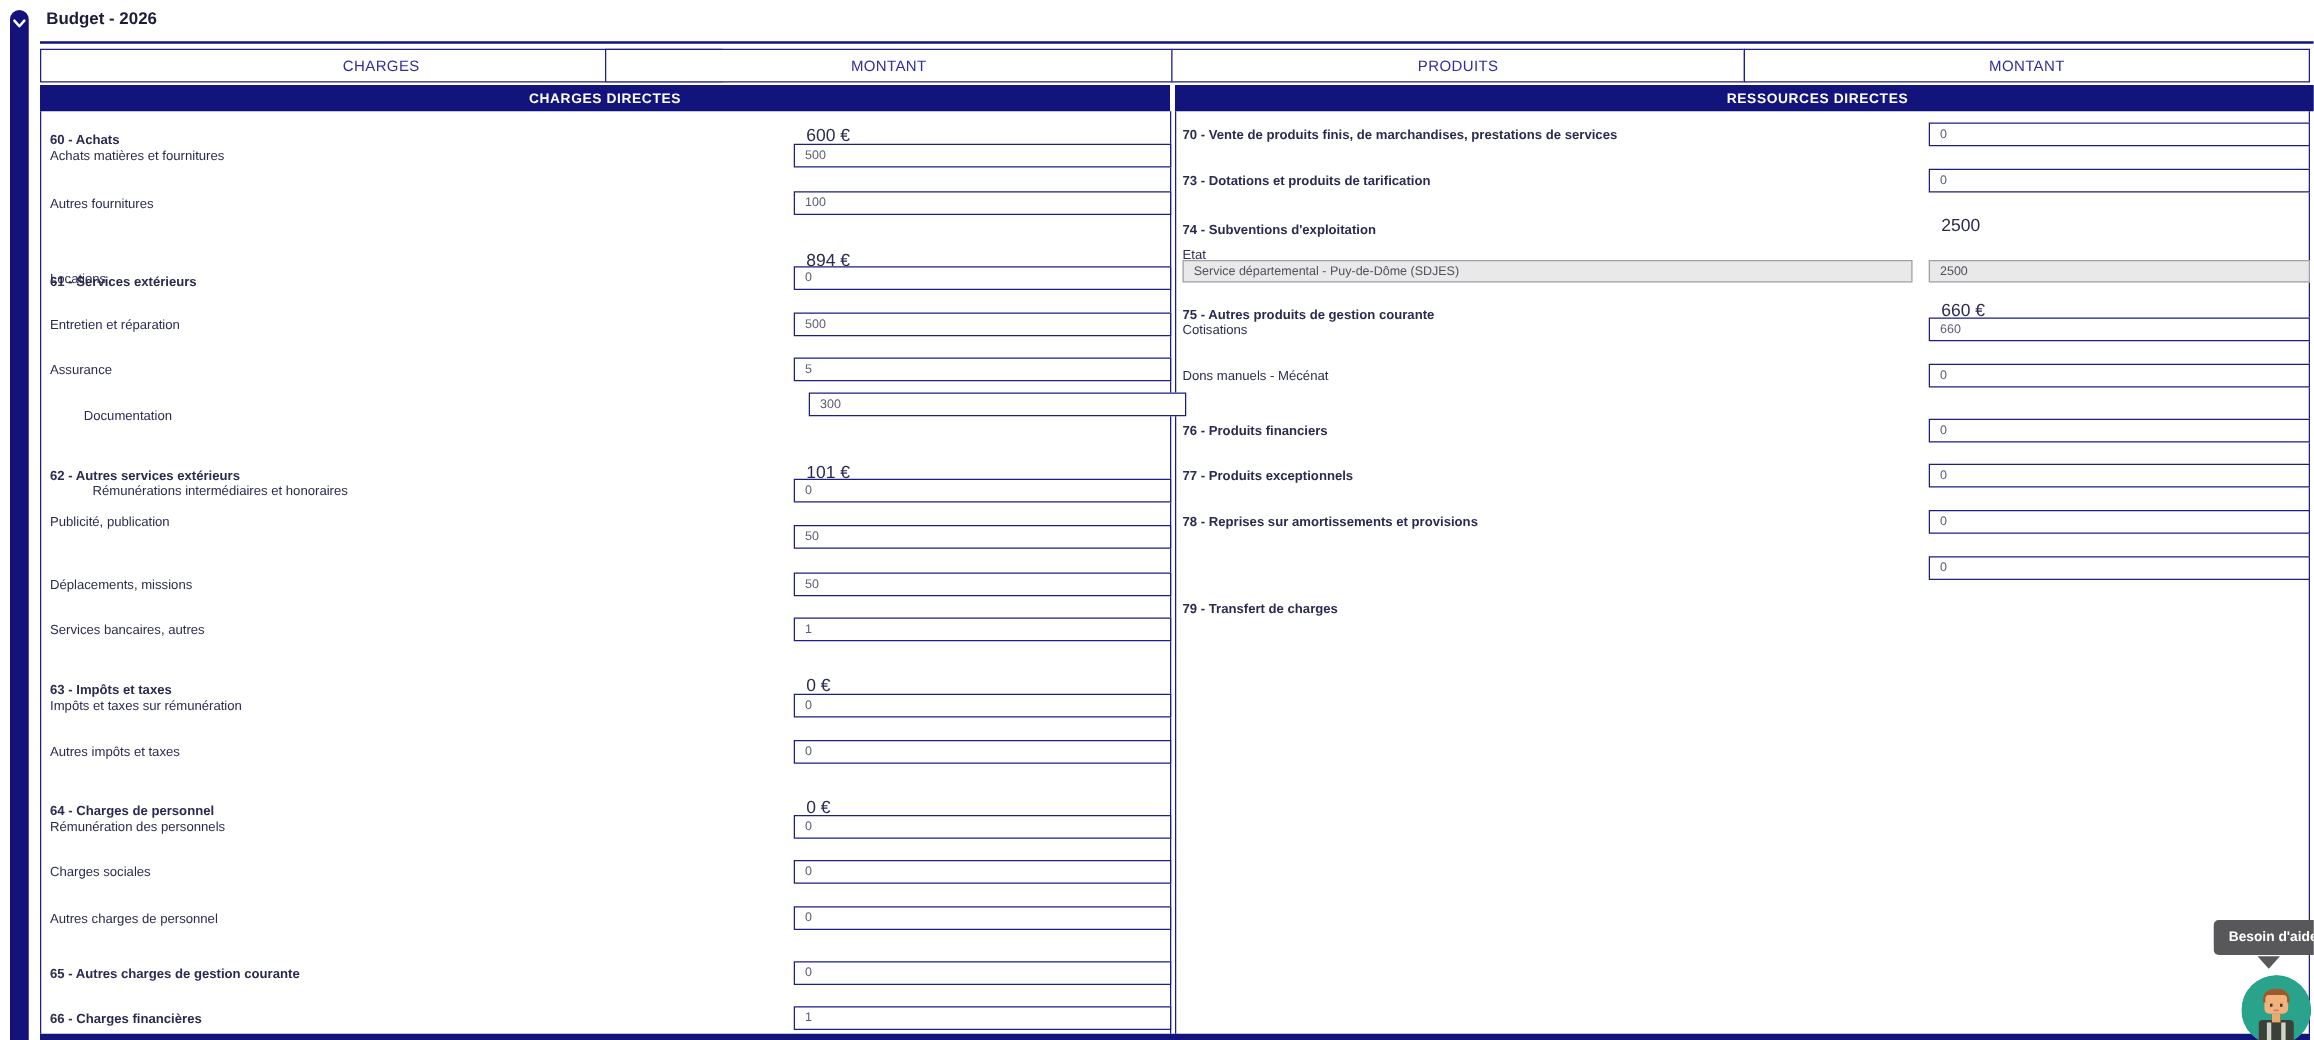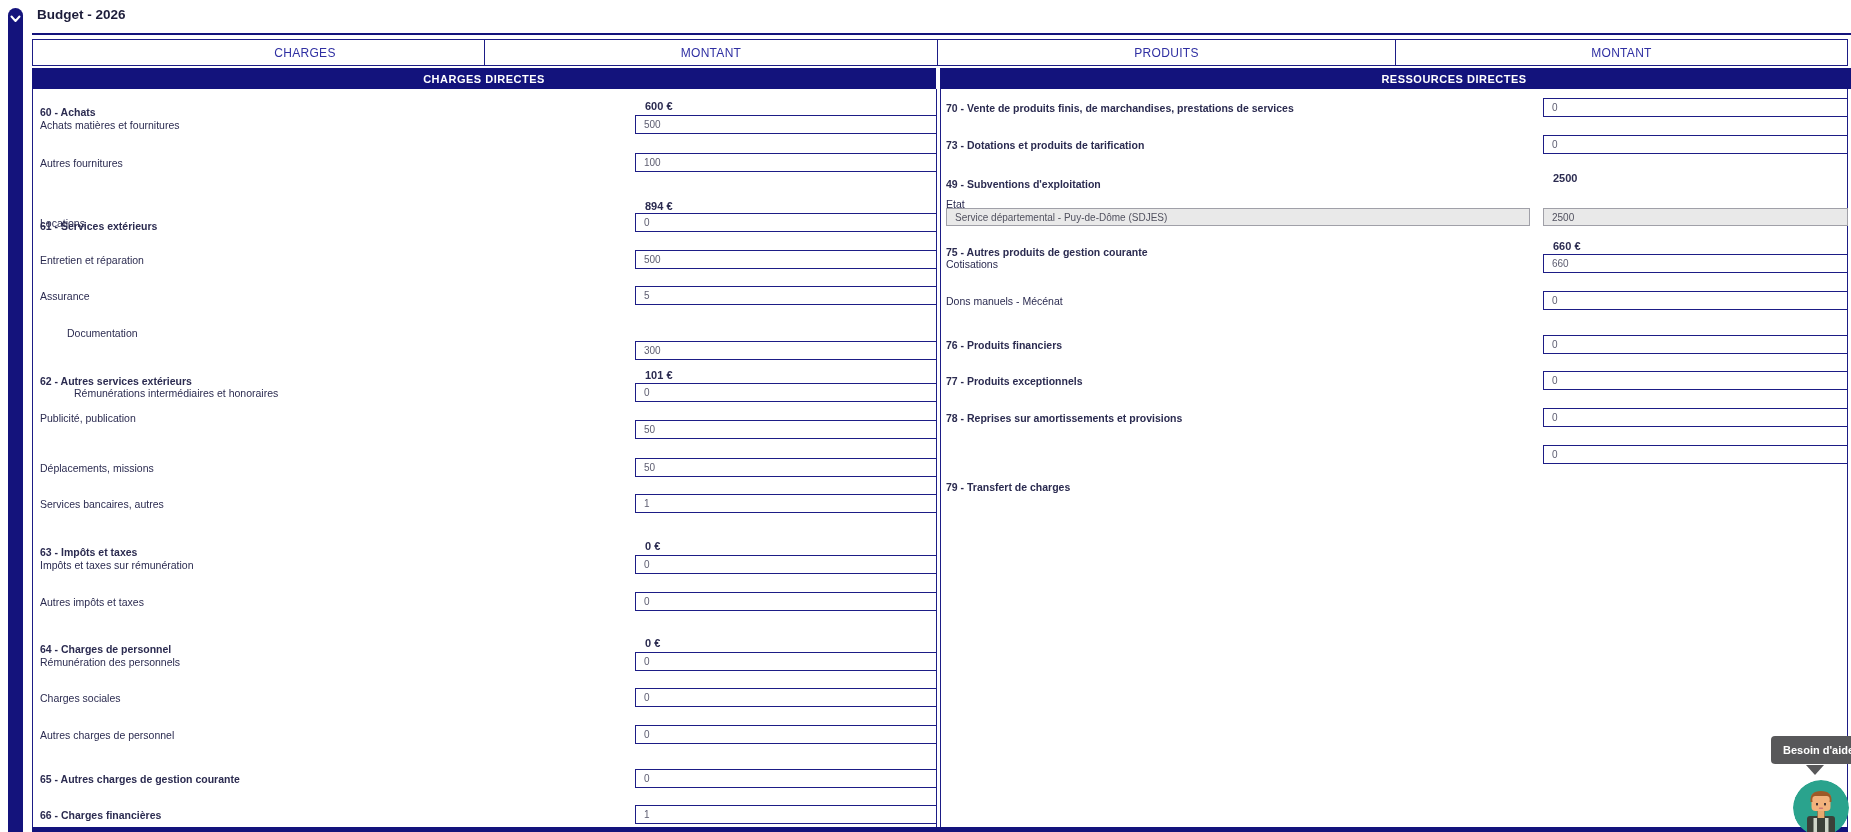--- a/index.html
+++ b/index.html
@@ -20,21 +20,21 @@
          font-size:12px;color:#2f2fa2;letter-spacing:.3px;}
   
   .bar{top:68px;height:21px;background:#13137c;color:#ffffff;font-size:11px;font-weight:bold;
        letter-spacing:.5px;display:flex;align-items:center;justify-content:center;}
   
   .vline{width:1px;top:89px;height:738px;background:#1d1d86;}
   .bottom-bar{left:32px;top:827px;width:1816px;height:5px;background:#13137c;}
   
   .lbl{font-size:10.5px;color:#2b2b50;line-height:12px;white-space:nowrap;}
   .b{font-weight:bold;}
-  .total{font-size:11px;color:#2b2b50;white-space:nowrap;font-weight:bold;}
+  .total{font-size:14px;color:#2b2b50;white-space:nowrap;}
   .inp{height:19px;border:1px solid #1d1d86;box-sizing:border-box;background:#fff;
        font-size:10px;color:#5c5c70;padding:0 8px;font-family:"Liberation Sans",sans-serif;}
   .inp.w-left{width:302px;left:635px;}
   .inp.w-right{width:305px;left:1543px;}
   .inp.gray{background:#e9e9e9;border:1px solid #a0a0a8;color:#51515f;height:18px;}
   .l-lbl{left:40px;}
   .r-lbl{left:946px;}
   .l-total{left:645px;}
   .r-total{left:1553px;}
   
@@ -85,21 +85,21 @@
 <div class="abs lbl l-lbl" style="top:217px;">Locations</div>
 <input class="abs inp w-left" style="top: 213px;" type="text" value="0">
 
 <div class="abs lbl l-lbl" style="top:254px;">Entretien et réparation</div>
 <input class="abs inp w-left" style="top: 250px;" type="text" value="500">
 
 <div class="abs lbl l-lbl" style="top:290px;">Assurance</div>
 <input class="abs inp w-left" style="top: 286px;" type="text" value="5">
 
 <div class="abs lbl l-lbl" style="top:327px;padding-left:27px;">Documentation</div>
-<input class="abs inp w-left" style="top: 341px;" type="text" value="300">
+<input class="abs inp w-left" style="top: 314px; margin-left: 12px;" type="text" value="300">
 
 <div class="abs total l-total" style="top:369px;">101 €</div>
 <div class="abs lbl b l-lbl" style="top:375px;">62 - Autres services extérieurs</div>
 
 <div class="abs lbl l-lbl" style="top:387px;padding-left:34px;">Rémunérations intermédiaires et honoraires</div>
 <input class="abs inp w-left" style="top: 383px;" type="text" value="0">
 
 <div class="abs lbl l-lbl" style="top:412px;text-align:center;">Publicité, publication</div>
 <input class="abs inp w-left" style="top: 420px;" type="text" value="50">
 
@@ -136,21 +136,21 @@
 <div class="abs lbl b l-lbl" style="top:809px;">66 - Charges financières</div>
 <input class="abs inp w-left" style="top: 805px;" type="text" value="1">
 
 <div class="abs lbl b r-lbl" style="top:102px;">70 - Vente de produits finis, de marchandises, prestations de services</div>
 <input class="abs inp w-right" style="top: 98px;" type="text" value="0">
 
 <div class="abs lbl b r-lbl" style="top:139px;">73 - Dotations et produits de tarification</div>
 <input class="abs inp w-right" style="top: 135px;" type="text" value="0">
 
 <div class="abs total r-total" style="top:172px;">2500</div>
-<div class="abs lbl b r-lbl" style="top:178px;">49 - Subventions d'exploitation</div>
+<div class="abs lbl b r-lbl" style="top:178px;">74 - Subventions d'exploitation</div>
 <div class="abs lbl r-lbl" style="top:198px;">Etat</div>
 <input class="abs inp gray" style="top: 208px; left: 946px; width: 584px;" type="text" disabled="" value="Service départemental - Puy-de-Dôme (SDJES)">
 <input class="abs inp gray" style="top: 208px; left: 1543px; width: 305px;" type="text" disabled="" value="2500">
 
 <div class="abs total r-total" style="top:240px;">660 €</div>
 <div class="abs lbl b r-lbl" style="top:246px;">75 - Autres produits de gestion courante</div>
 
 <div class="abs lbl r-lbl" style="top:258px;">Cotisations</div>
 <input class="abs inp w-right" style="top: 254px;" type="text" value="660">
 

